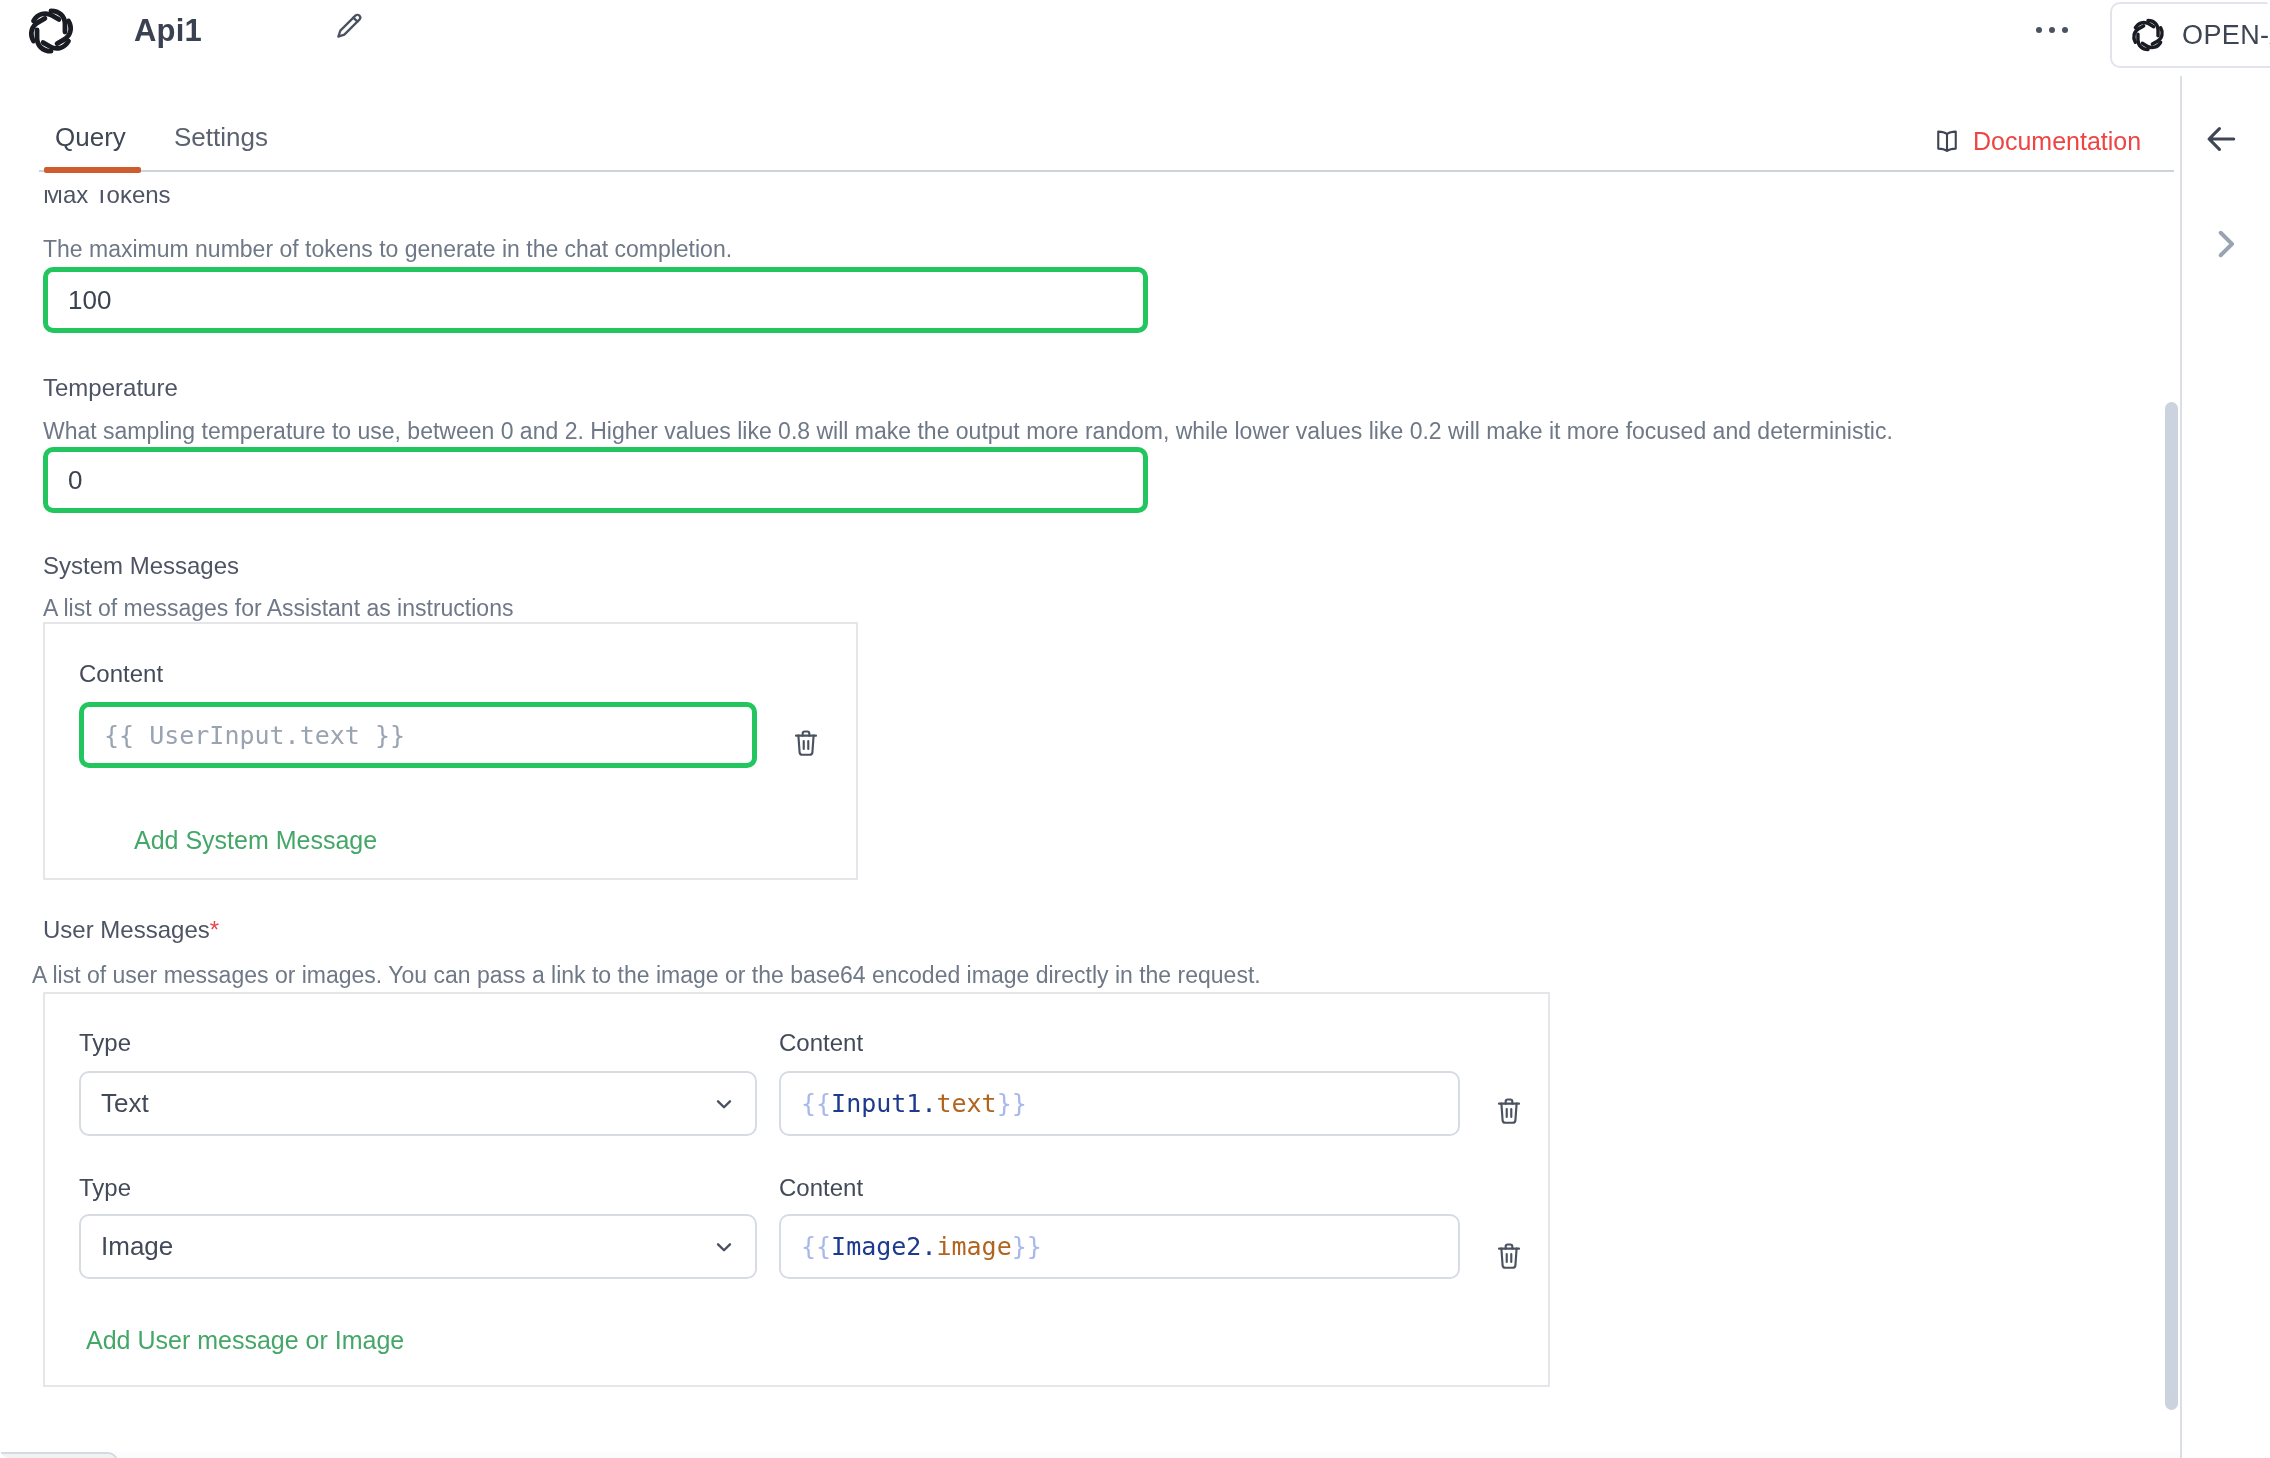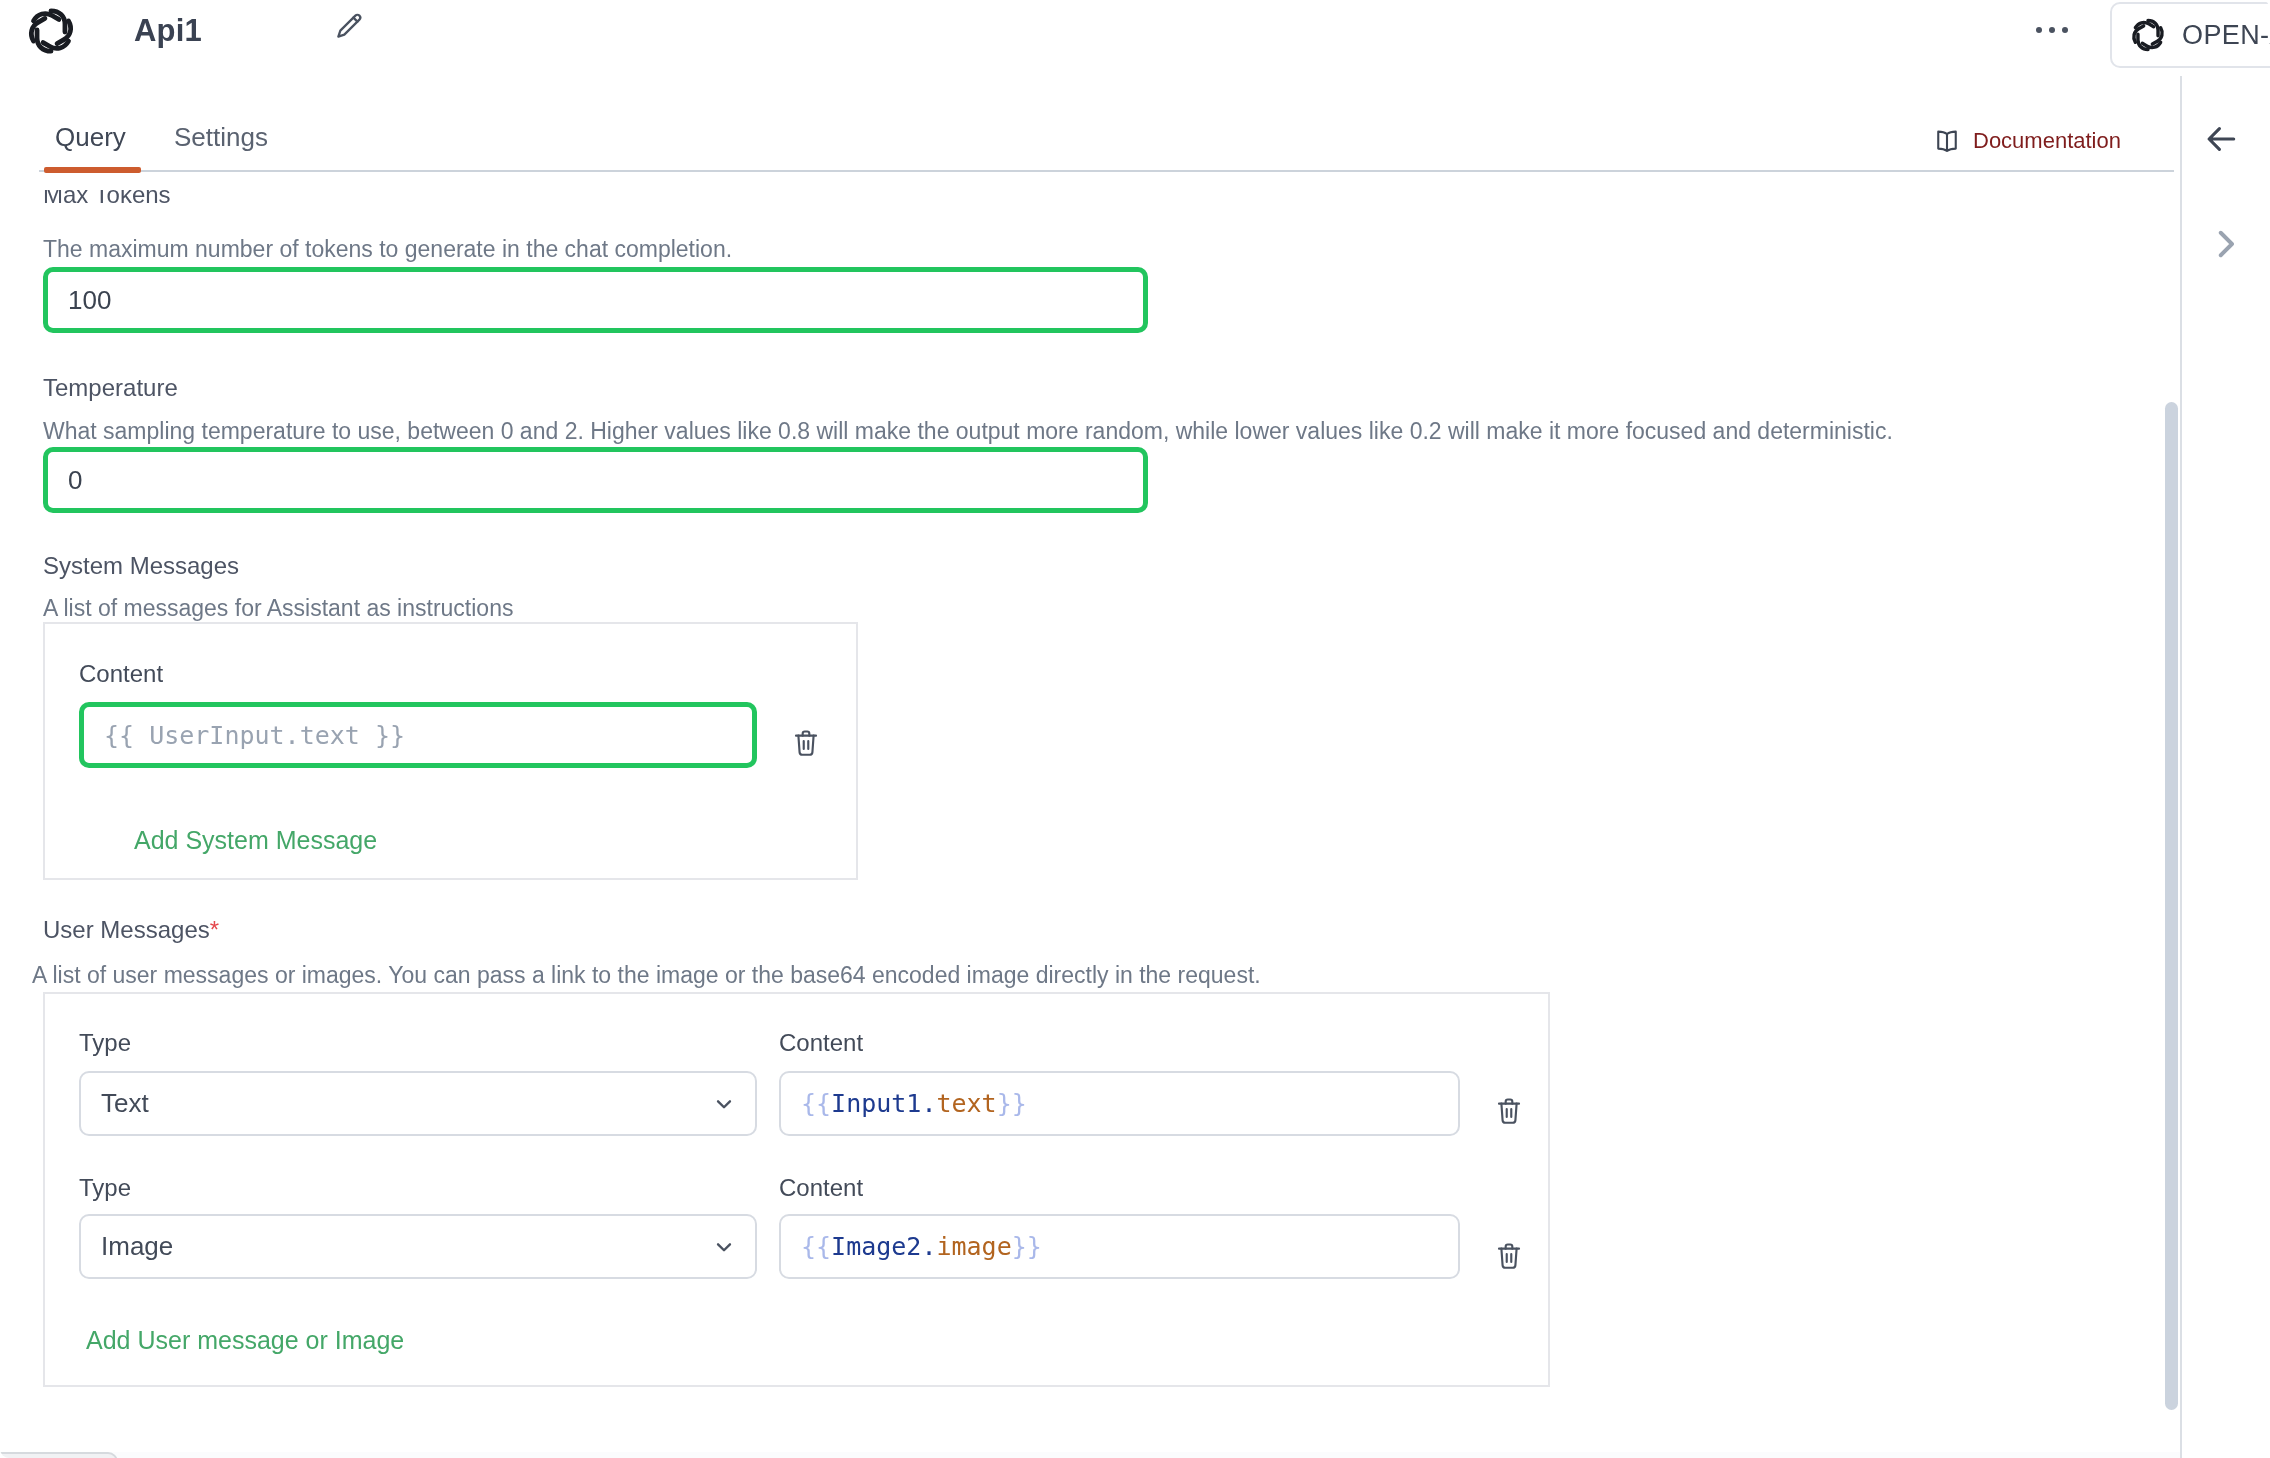--- a/index.html
+++ b/index.html
@@ -14,21 +14,21 @@
   .provider-btn{display:flex;align-items:center;gap:16px;height:62px;padding-left:18px;
      border:2px solid #e1e4ea;border-radius:10px;background:#fff;width:200px;cursor:pointer;}
   .provider-label{font-size:27px;color:#3d4553;letter-spacing:.4px;white-space:nowrap;}
 
   
   .tab{font-size:26px;color:#5a6270;cursor:pointer;}
   .tab.active{color:#3f4755;}
   .tab-underline{height:6px;border-radius:2px;background:#cd5c2e;}
   .tab-border{height:2px;background:#ccd3db;}
   .doc-link{display:flex;align-items:center;gap:12px;cursor:pointer;}
-  .doc-link span{font-size:22px;color:#7f1d1d;}
+  .doc-link span{font-size:25px;color:#ef4444;}
 
   
   .content{position:absolute;left:0;top:190px;width:2252px;height:1228px;overflow:hidden;}
   .field-label{font-size:24px;color:#4d5464;}
   .field-desc{font-size:23px;color:#6e7887;}
   .req{color:#e5484d;}
   .text-input{box-sizing:border-box;border:5px solid #22c55e;border-radius:10px;background:#fff;
      font-size:26px;color:#3b4350;padding:0 20px;outline:none;font-family:"Liberation Sans",sans-serif;}
   .text-input.mono::placeholder{color:#99a3b1;font-family:"DejaVu Sans Mono",monospace;font-size:25px;}
   .group-box{box-sizing:border-box;border:2px solid #e5e6ea;background:#fff;}

